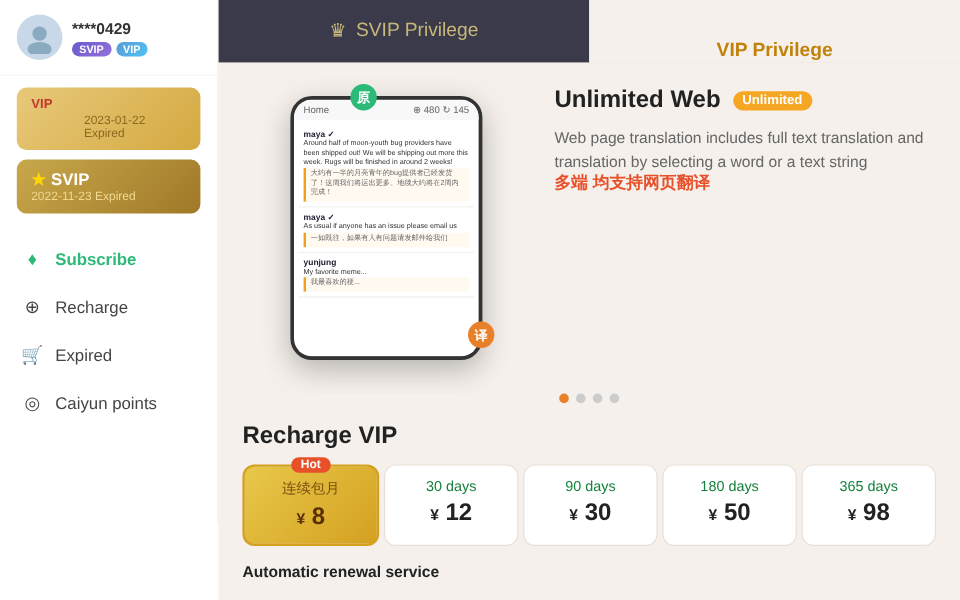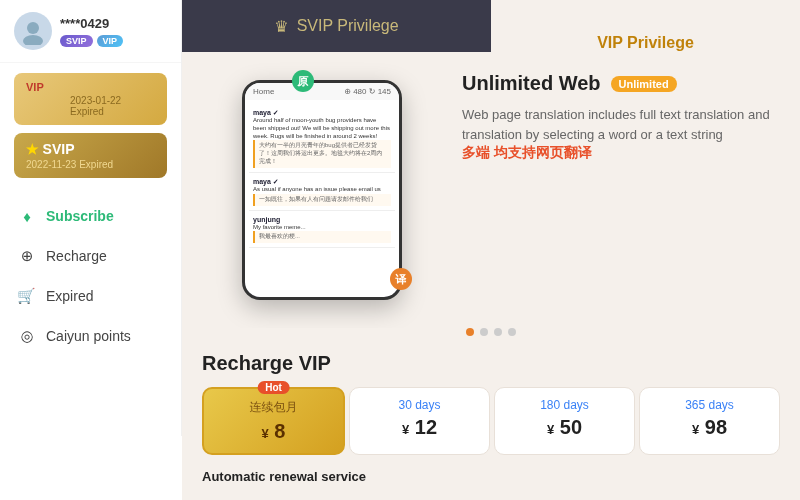--- a/index.html
+++ b/index.html
@@ -400,21 +400,21 @@
       background: #e8502a;
       color: #fff;
       font-size: 10px;
       padding: 1px 8px;
       border-radius: 8px;
       font-weight: bold;
     }
 
     .price-duration {
       font-size: 12px;
-      color: #3b82f6;
+      color: #15803d;
       margin-bottom: 4px;
     }
 
     .price-card.highlighted .price-duration {
       color: #7a5010;
     }
 
     .price-value {
       font-size: 20px;
       font-weight: 700;
@@ -568,20 +568,27 @@
       </div>
 
       <div class="price-card">
         <div class="price-duration">30 days</div>
         <div class="price-value">
           <span class="price-symbol">¥</span>
           <span>12</span>
         </div>
       </div>
 
+      <div class="price-card">
+        <div class="price-duration">90 days</div>
+        <div class="price-value">
+          <span class="price-symbol">¥</span>
+          <span>30</span>
+        </div>
+      </div>
 
       <div class="price-card">
         <div class="price-duration">180 days</div>
         <div class="price-value">
           <span class="price-symbol">¥</span>
           <span>50</span>
         </div>
       </div>
 
       <div class="price-card">

